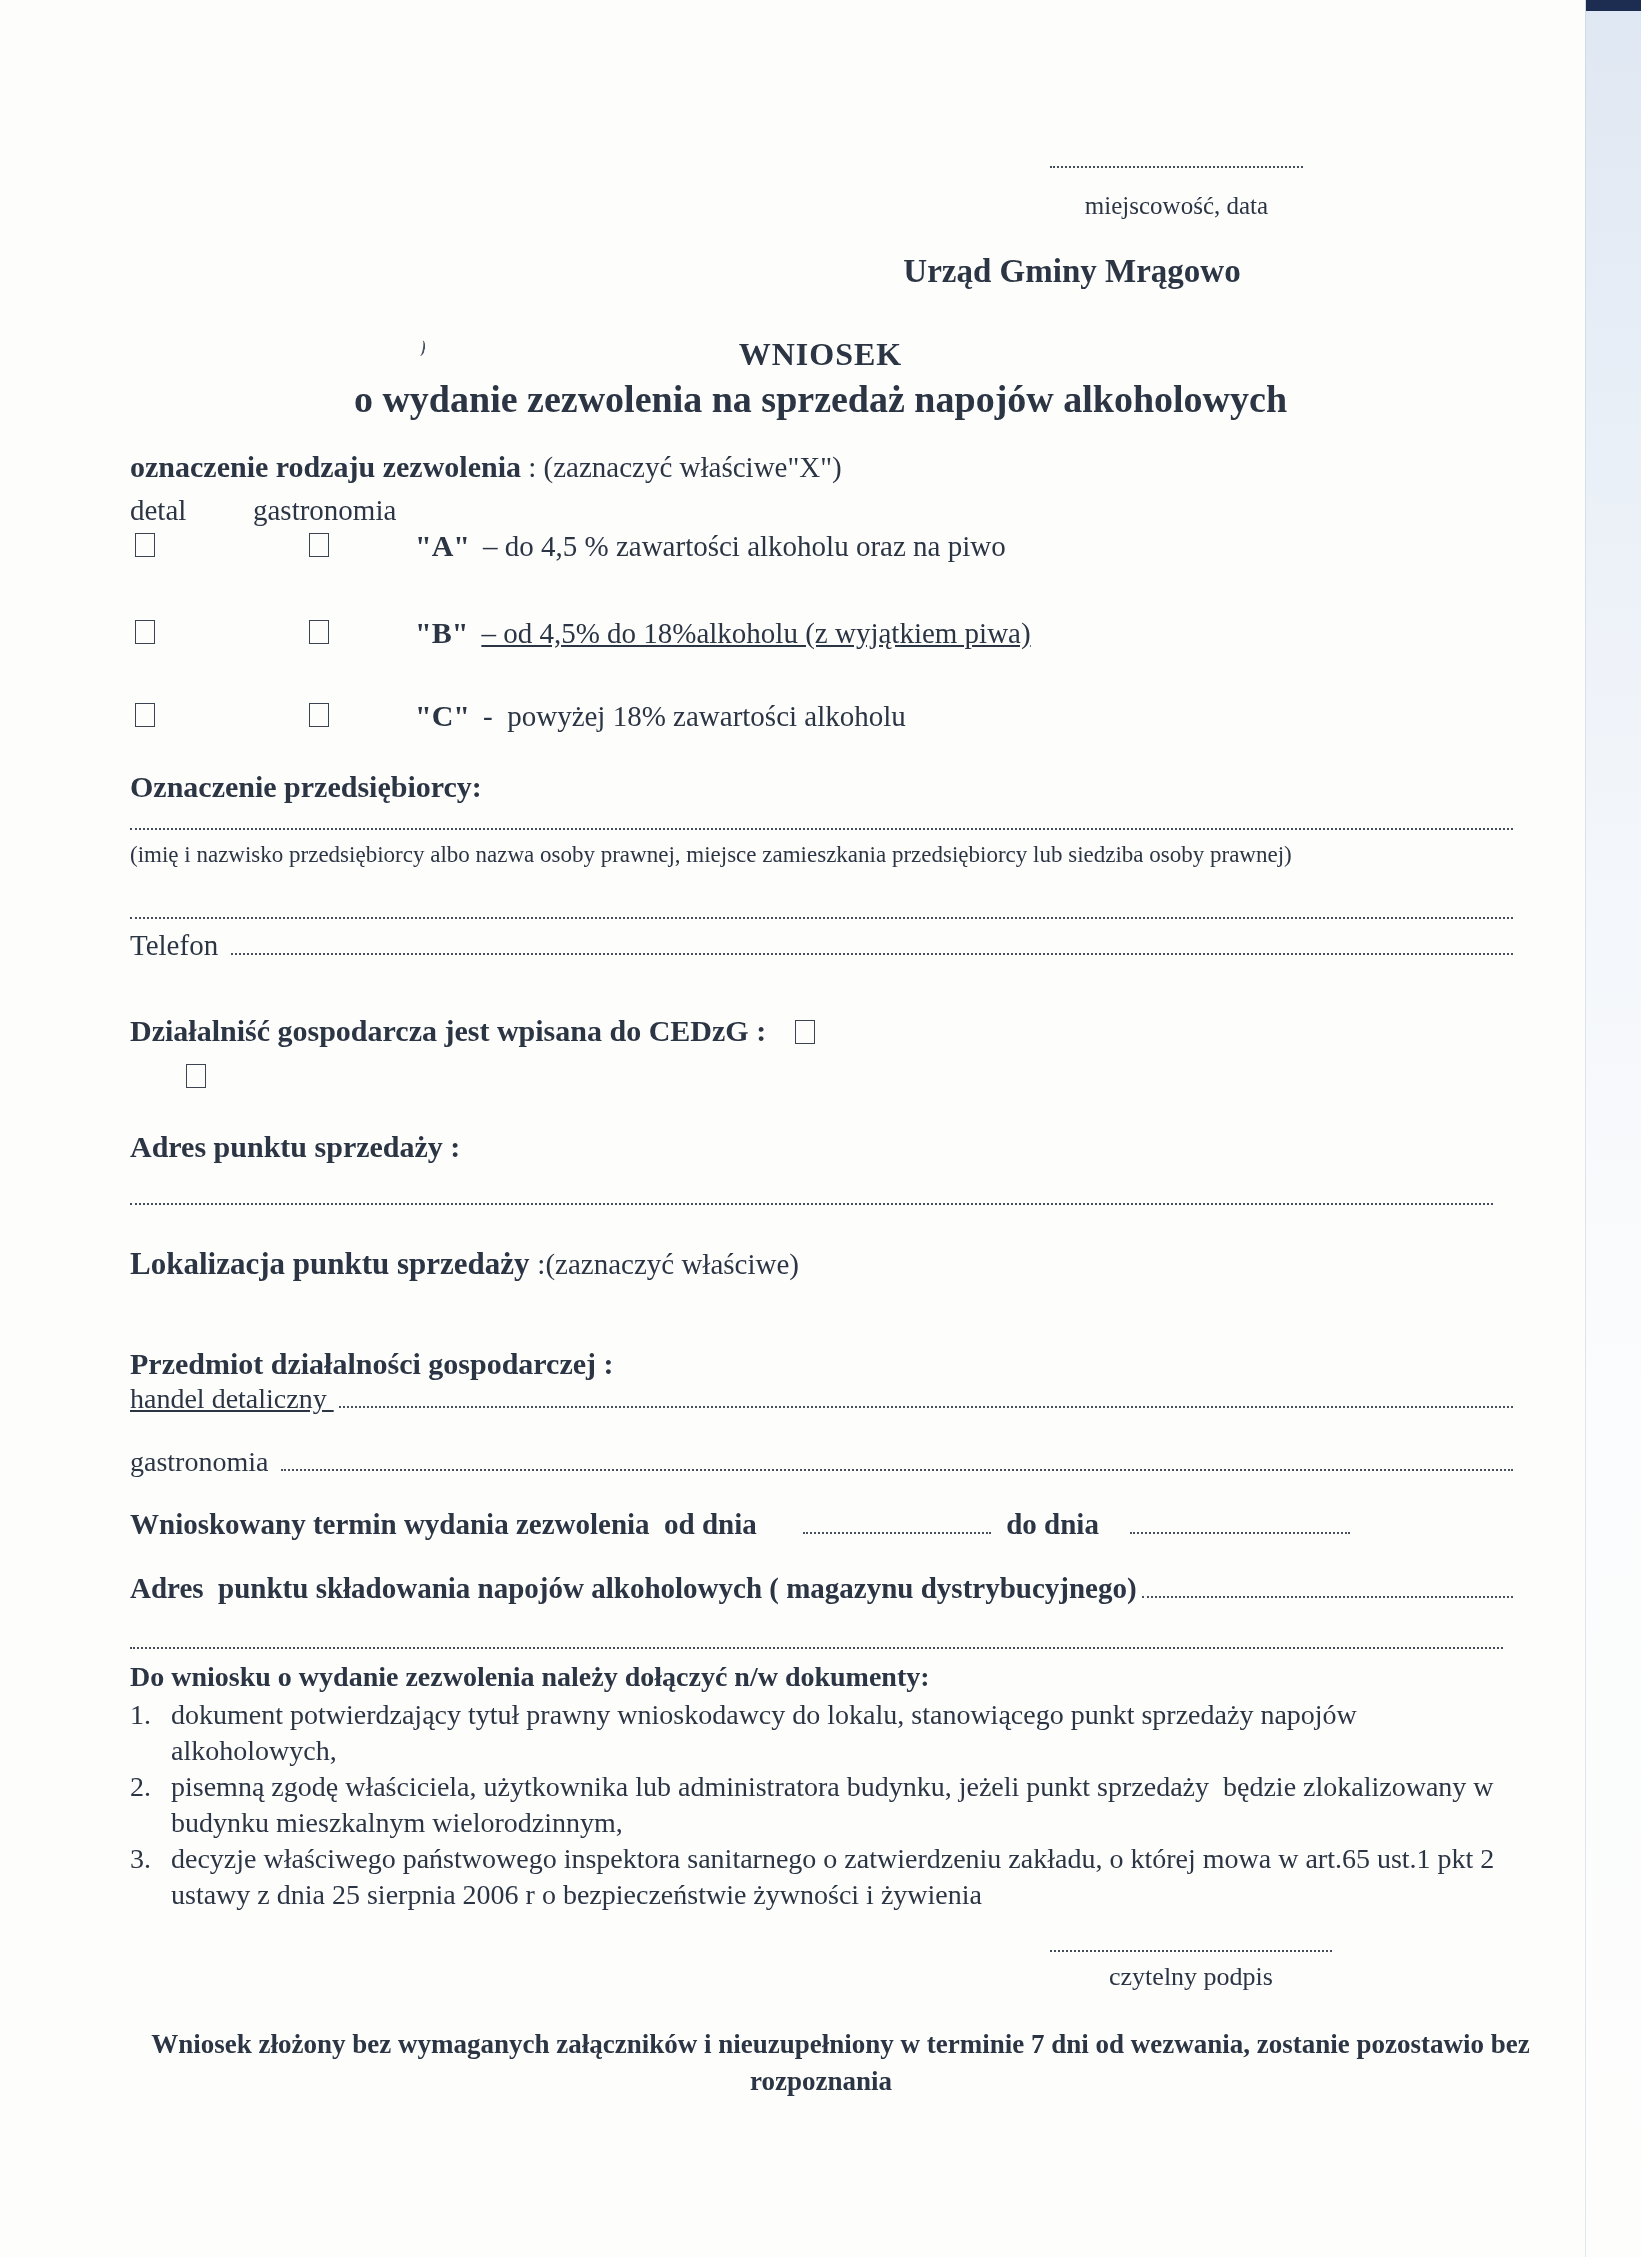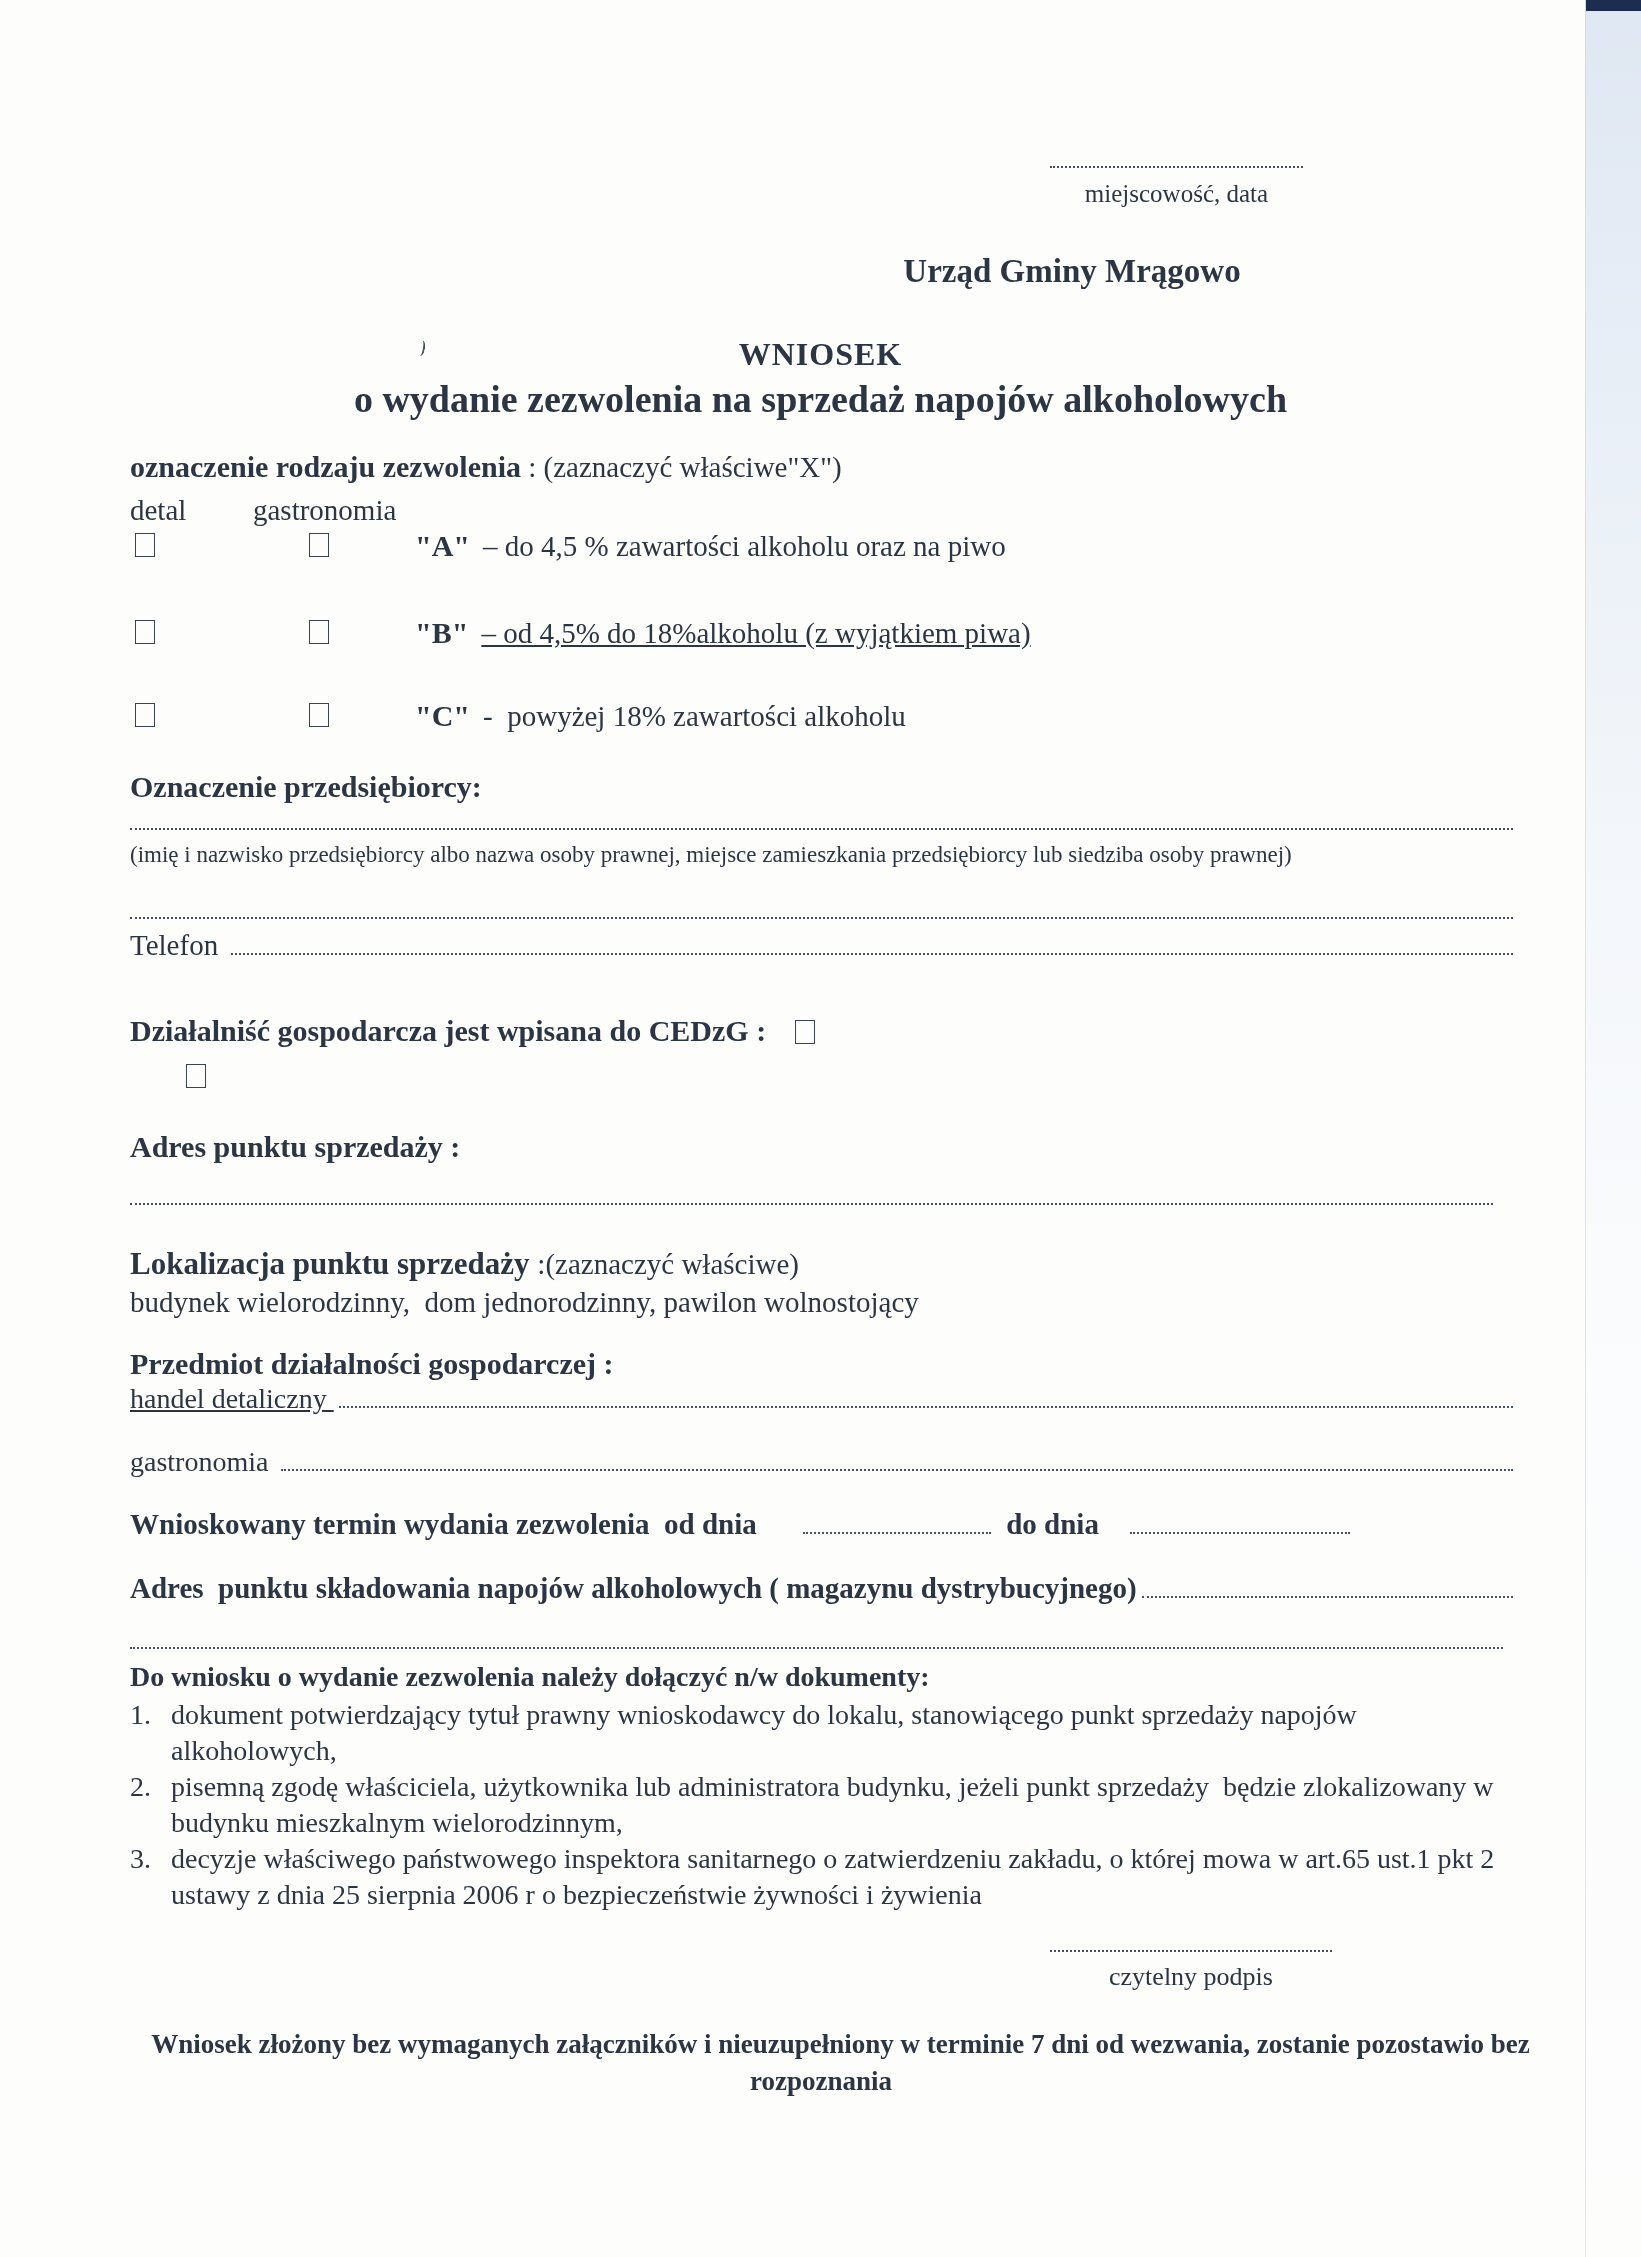--- a/index.html
+++ b/index.html
@@ -49,21 +49,21 @@
 </head>
 <body>
 
 <div class="page">
 
   <div class="scan-strip"></div>
   <div class="scan-bar"></div>
   <div class="artifact-mark"></div>
 
   <div class="dotline" style="top:166px;left:1050px;width:253px;"></div>
-  <div class="abs center" style="top:180px;left:1050px;width:253px;font-size:25px;">miejscowość, data</div>
+  <div class="abs center" style="top:192px;left:1050px;width:253px;font-size:25px;">miejscowość, data</div>
 
   <div class="abs b center" style="top:253px;left:898px;width:348px;font-size:33px;">Urząd Gminy Mrągowo</div>
 
   <div class="abs b center" style="top:336px;left:0;width:1641px;font-size:32px;letter-spacing:1px;">WNIOSEK</div>
   <div class="abs b center" style="top:377px;left:0;width:1641px;font-size:38px;">o wydanie zezwolenia na sprzedaż napojów alkoholowych</div>
 
   <div class="abs" style="top:450px;left:130px;font-size:29px;">
     <span class="b pre" style="font-size:30px;">oznaczenie rodzaju zezwolenia</span><span class="pre"> : (zaznaczyć właściwe"X")</span>
   </div>
   <div class="abs" style="top:494px;left:130px;font-size:29px;">detal</div>
@@ -103,21 +103,20 @@
   <div class="abs b" style="top:1058px;left:130px;font-size:30px;">
     <span class="cb-inline" style="margin-left:56px;"></span>
   </div>
 
   <div class="abs b" style="top:1130px;left:130px;font-size:30px;">Adres punktu sprzedaży :</div>
   <div class="dotline" style="top:1203px;left:130px;width:1363px;"></div>
 
   <div class="abs" style="top:1246px;left:130px;font-size:29px;">
     <span class="b pre" style="font-size:31px;">Lokalizacja punktu sprzedaży </span><span class="pre">:(zaznaczyć właściwe)</span>
   </div>
-  <div class="abs pre" style="top:1286px;left:130px;font-size:29px;">budynek wielorodzinny,  dom jednorodzinny, pawilon wolnostojący</div>
 
   <div class="abs b" style="top:1347px;left:130px;font-size:30px;">Przedmiot działalności gospodarczej :</div>
   <div class="fillrow" style="top:1383px;font-size:28px;text-decoration:underline;">
     <span class="pre">handel detaliczny </span>
     <span class="leader"></span>
   </div>
   <div class="fillrow" style="top:1446px;font-size:28px;">
     <span class="pre">gastronomia </span>
     <span class="leader"></span>
   </div>

